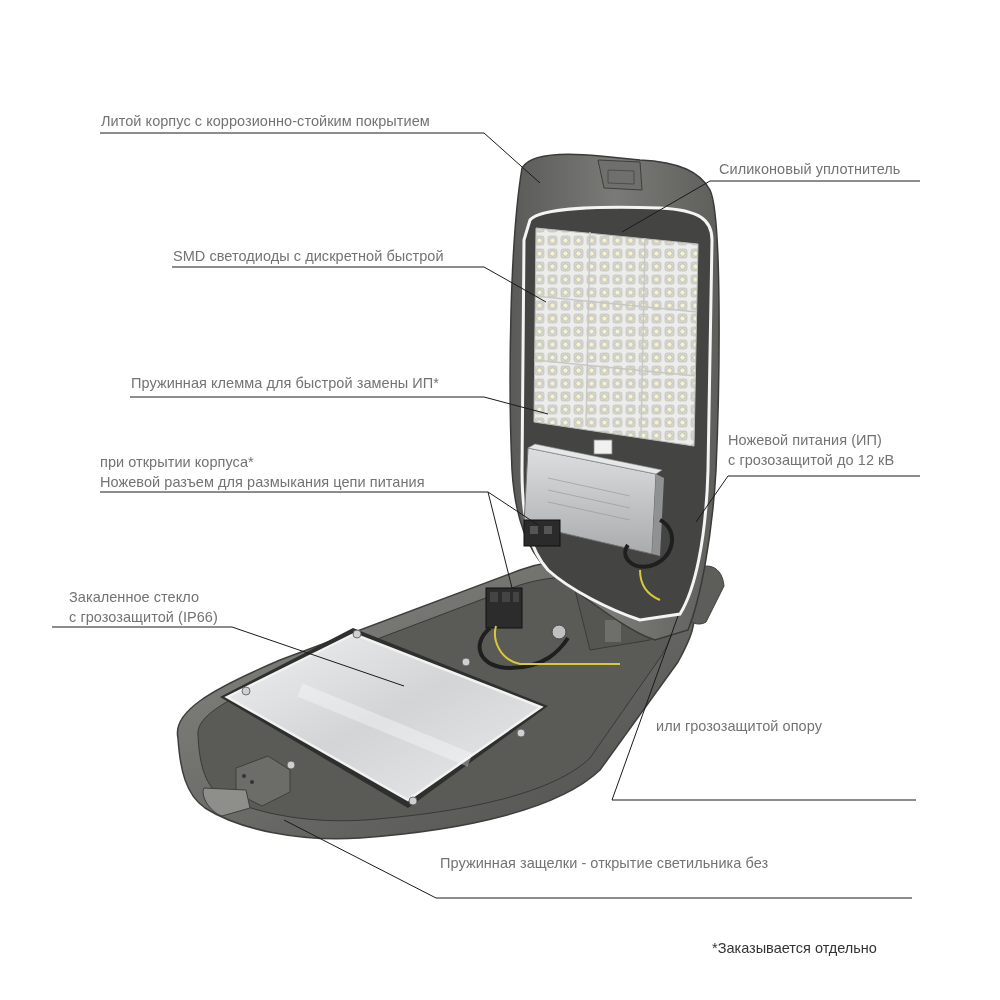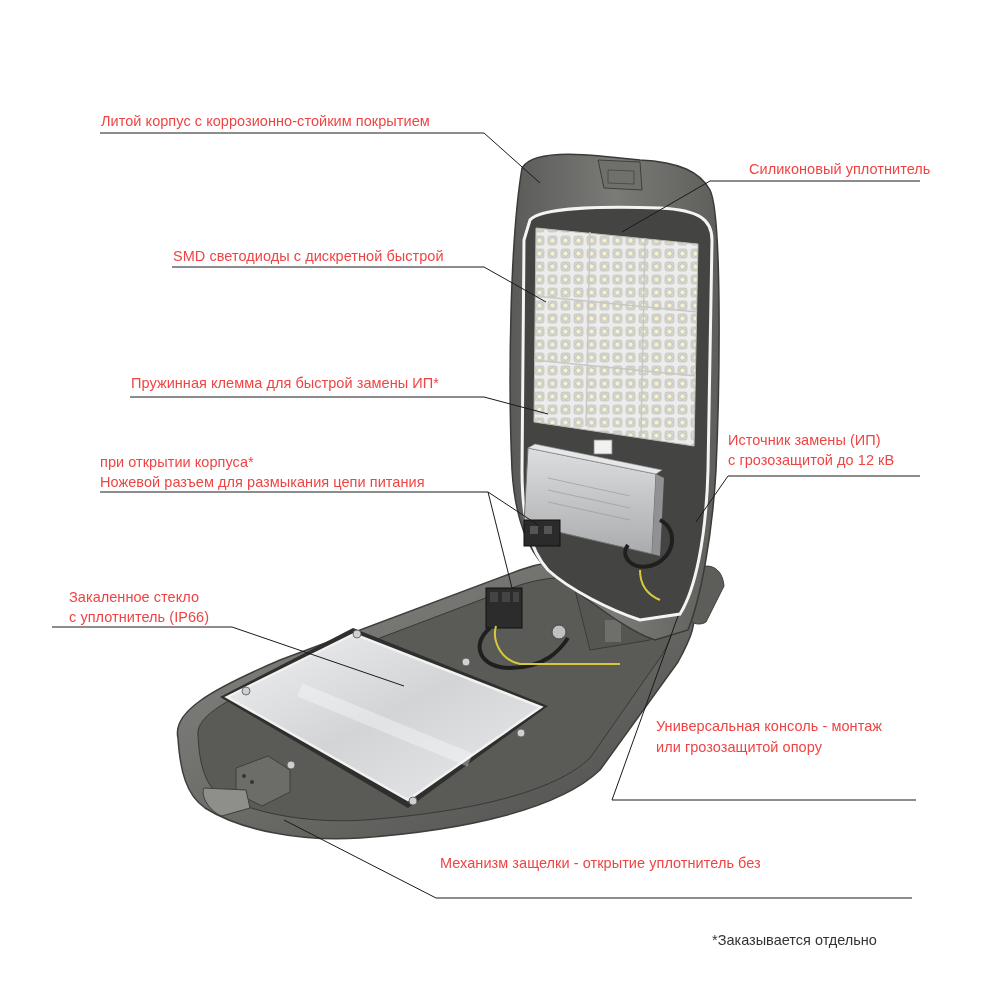--- a/index.html
+++ b/index.html
@@ -1,21 +1,21 @@
 <!DOCTYPE html>
 <html><head>
   <meta charset="utf-8">
   <style>
     html, body { margin: 0; padding: 0; background: #ffffff; }
     body { width: 1000px; height: 1000px; position: relative; overflow: hidden;
            font-family: "Liberation Sans", "DejaVu Sans", sans-serif; color: #2a2a2a; }
     #canvas { position: absolute; left: 0; top: 0; width: 1000px; height: 1000px; }
-    .label { position: absolute; font-size: 14.5px; line-height: 20px; color: #ef4444;
+    .label { position: absolute; font-size: 14.5px; line-height: 20px; color: #737373;
              white-space: nowrap; letter-spacing: 0.05px; }
-    .footnote { position: absolute; font-size: 14.5px; color: #333333; white-space: nowrap; }
+    .footnote { position: absolute; font-size: 14.5px; color: #333333; white-space: nowrap; margin-top: 8px; }
   </style>
 </head>
 <body>
 
 <svg id="canvas" viewBox="0 0 1000 1000">
   <defs>
     <linearGradient id="gHousing" x1="0" y1="0" x2="1" y2="1">
       <stop offset="0" stop-color="#8a8b87"></stop>
       <stop offset="0.5" stop-color="#6b6c68"></stop>
       <stop offset="1" stop-color="#4c4d4a"></stop>
@@ -132,49 +132,48 @@
     <polyline points="52,627 232,627 404,686"></polyline>
     <polyline points="916,800 612,800 678,616"></polyline>
     <polyline points="912,898 436,898 284,820"></polyline>
   </g>
 </svg>
 
 <div class="label" style="left:101px; top:111px;">
   <div>Литой корпус с коррозионно-стойким покрытием</div>
 </div>
 
-<div class="label" style="left:749px; top:159px;text-align:right;">
+<div class="label" style="left:719px; top:159px;text-align:right;">
   <div>Силиконовый уплотнитель</div>
 </div>
 
 <div class="label" style="left:173px; top:246px;">
   <div>SMD светодиоды с дискретной быстрой</div>
 </div>
 
 <div class="label" style="left:131px; top:373px;">
   <div>Пружинная клемма для быстрой замены ИП*</div>
 </div>
 
 <div class="label" style="left:100px; top:452px;">
   <div>при открытии корпуса*</div>
   <div>Ножевой разъем для размыкания цепи питания</div>
 </div>
 
 <div class="label" style="left:728px; top:430px;">
-  <div>Источник замены (ИП)</div>
+  <div>Ножевой питания (ИП)</div>
   <div>с грозозащитой до 12 кВ</div>
 </div>
 
 <div class="label" style="left:53px; top:587px;margin-left:16px;">
   <div>Закаленное стекло</div>
-  <div>с уплотнитель (IP66)</div>
+  <div>с грозозащитой (IP66)</div>
 </div>
 
 <div class="label" style="left:656px; top:716px; line-height:21px;">
-  <div>Универсальная консоль - монтаж</div>
   <div>или грозозащитой опору</div>
 </div>
 
 <div class="label" style="left:440px; top:853px; line-height:21px;">
-  <div>Механизм защелки - открытие уплотнитель без</div>
+  <div>Пружинная защелки - открытие светильника без</div>
 </div>
 
 <div class="footnote" style="left:712px; top:932px;">*Заказывается отдельно</div>
 
 </body></html>

